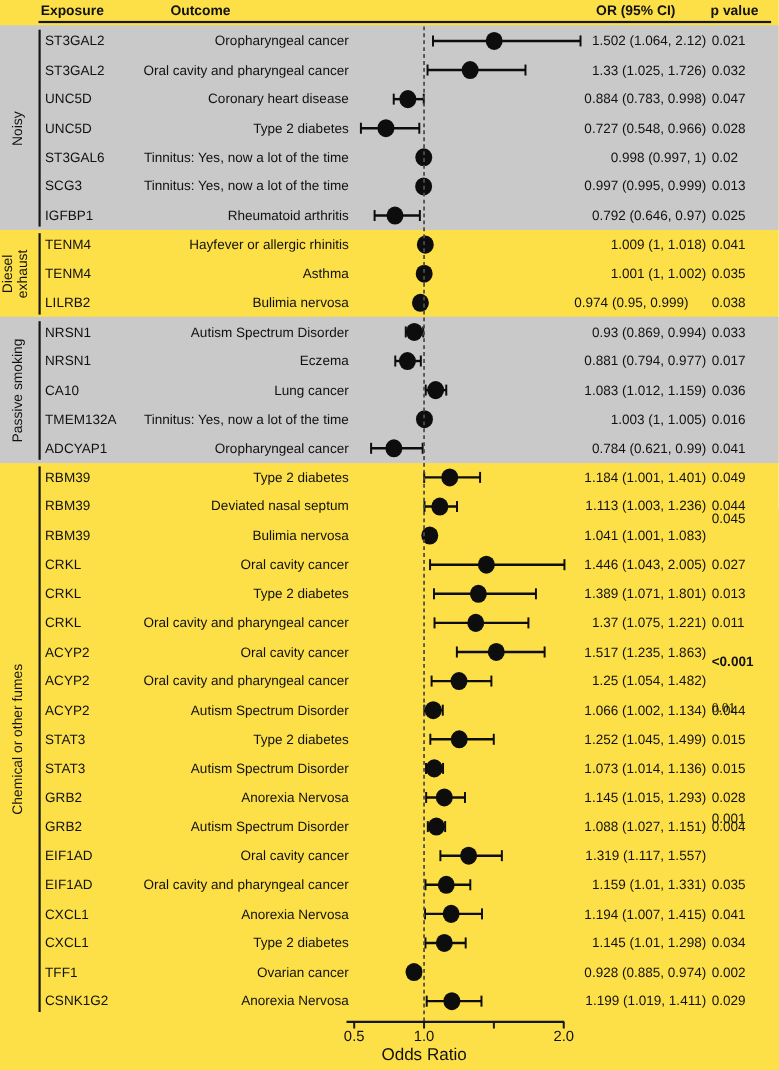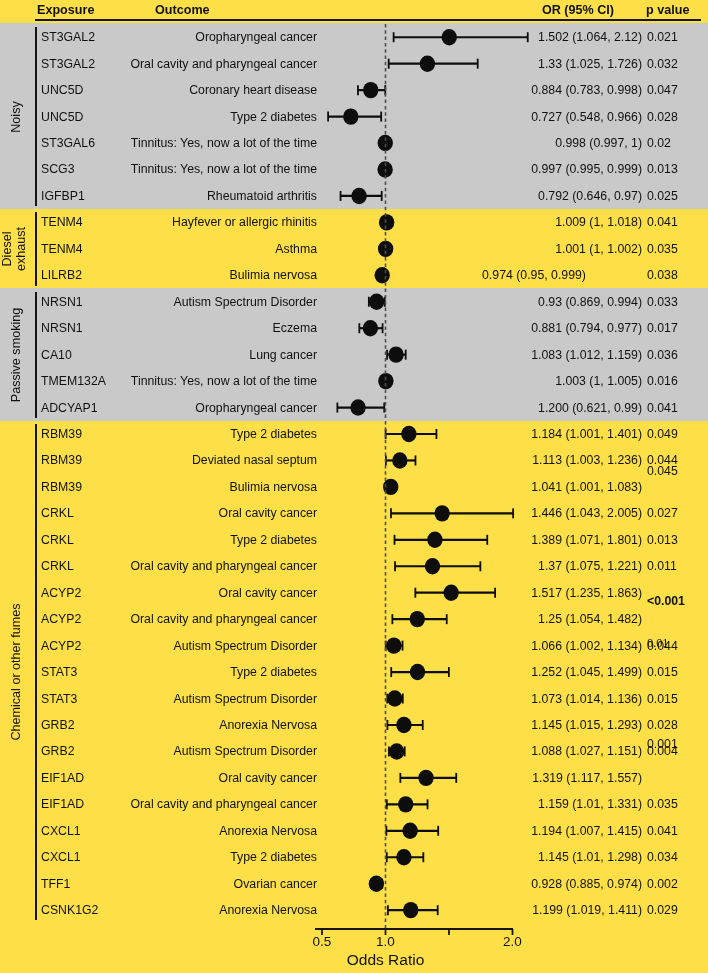--- a/index.html
+++ b/index.html
@@ -70,21 +70,21 @@
       <div class="cell" style="left: 41px; top: 214.39px;">TENM4</div>
       <div class="cell ra" style="left: 80px; width: 237px; top: 214.39px;">Hayfever or allergic rhinitis</div>
       <div class="cell ra" style="left: 430px; width: 212px; top: 214.39px;">1.009 (1, 1.018)</div>
       <div class="cell ca" style="left: 647px; width: 62px; top: 214.39px;">0.041</div>
       <div class="cell" style="left: 41px; top: 240.842px;">TENM4</div>
       <div class="cell ra" style="left: 80px; width: 237px; top: 240.842px;">Asthma</div>
       <div class="cell ra" style="left: 430px; width: 212px; top: 240.842px;">1.001 (1, 1.002)</div>
       <div class="cell ca" style="left: 647px; width: 62px; top: 240.842px;">0.035</div>
       <div class="cell" style="left: 41px; top: 267.294px;">LILRB2</div>
       <div class="cell ra" style="left: 80px; width: 237px; top: 267.294px;">Bulimia nervosa</div>
-      <div class="cell ra" style="left: 428px; width: 212px; top: 267.294px; text-align: center;">0.974 (0.95, 0.999)</div>
+      <div class="cell ra" style="left: 414px; width: 212px; top: 267.294px;">0.974 (0.95, 0.999)</div>
       <div class="cell ca" style="left: 647px; width: 62px; top: 267.294px;">0.038</div>
       <div class="bracket" style="top: 291.52px; height: 126.26px;"></div>
       <div class="glabel" style="left: 17px; top: 354.65px;">Passive smoking</div>
       <div class="cell" style="left: 41px; top: 293.746px;">NRSN1</div>
       <div class="cell ra" style="left: 80px; width: 237px; top: 293.746px;">Autism Spectrum Disorder</div>
       <div class="cell ra" style="left: 430px; width: 212px; top: 293.746px;">0.93 (0.869, 0.994)</div>
       <div class="cell ca" style="left: 647px; width: 62px; top: 293.746px;">0.033</div>
       <div class="cell" style="left: 41px; top: 320.198px;">NRSN1</div>
       <div class="cell ra" style="left: 80px; width: 237px; top: 320.198px;">Eczema</div>
       <div class="cell ra" style="left: 430px; width: 212px; top: 320.198px;">0.881 (0.794, 0.977)</div>
@@ -92,21 +92,21 @@
       <div class="cell" style="left: 41px; top: 346.65px;">CA10</div>
       <div class="cell ra" style="left: 80px; width: 237px; top: 346.65px;">Lung cancer</div>
       <div class="cell ra" style="left: 430px; width: 212px; top: 346.65px;">1.083 (1.012, 1.159)</div>
       <div class="cell ca" style="left: 647px; width: 62px; top: 346.65px;">0.036</div>
       <div class="cell" style="left: 41px; top: 373.102px;">TMEM132A</div>
       <div class="cell ra" style="left: 80px; width: 237px; top: 373.102px;">Tinnitus: Yes, now a lot of the time</div>
       <div class="cell ra" style="left: 430px; width: 212px; top: 373.102px;">1.003 (1, 1.005)</div>
       <div class="cell ca" style="left: 647px; width: 62px; top: 373.102px;">0.016</div>
       <div class="cell" style="left: 41px; top: 399.554px;">ADCYAP1</div>
       <div class="cell ra" style="left: 80px; width: 237px; top: 399.554px;">Oropharyngeal cancer</div>
-      <div class="cell ra" style="left: 430px; width: 212px; top: 399.554px;">1.200 (0.621, 0.99)</div>
+      <div class="cell ra" style="left: 430px; width: 212px; top: 399.554px;">0.784 (0.621, 0.99)</div>
       <div class="cell ca" style="left: 647px; width: 62px; top: 399.554px;">0.041</div>
       <div class="bracket" style="top: 423.78px; height: 496.588px;"></div>
       <div class="glabel" style="left: 17px; top: 672.074px;">Chemical or other fumes</div>
       <div class="cell" style="left: 41px; top: 426.006px;">RBM39</div>
       <div class="cell ra" style="left: 80px; width: 237px; top: 426.006px;">Type 2 diabetes</div>
       <div class="cell ra" style="left: 430px; width: 212px; top: 426.006px;">1.184 (1.001, 1.401)</div>
       <div class="cell ca" style="left: 647px; width: 62px; top: 426.006px;">0.049</div>
       <div class="cell" style="left: 41px; top: 452.458px;">RBM39</div>
       <div class="cell ra" style="left: 80px; width: 237px; top: 452.458px;">Deviated nasal septum</div>
       <div class="cell ra" style="left: 430px; width: 212px; top: 452.458px;">1.113 (1.003, 1.236)</div>

